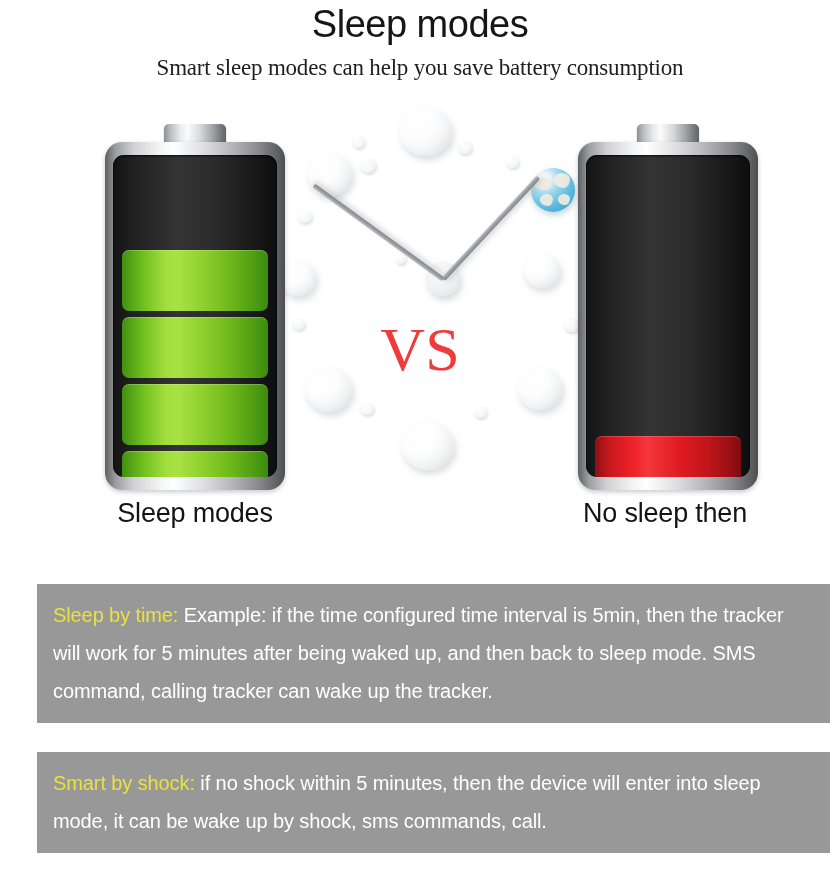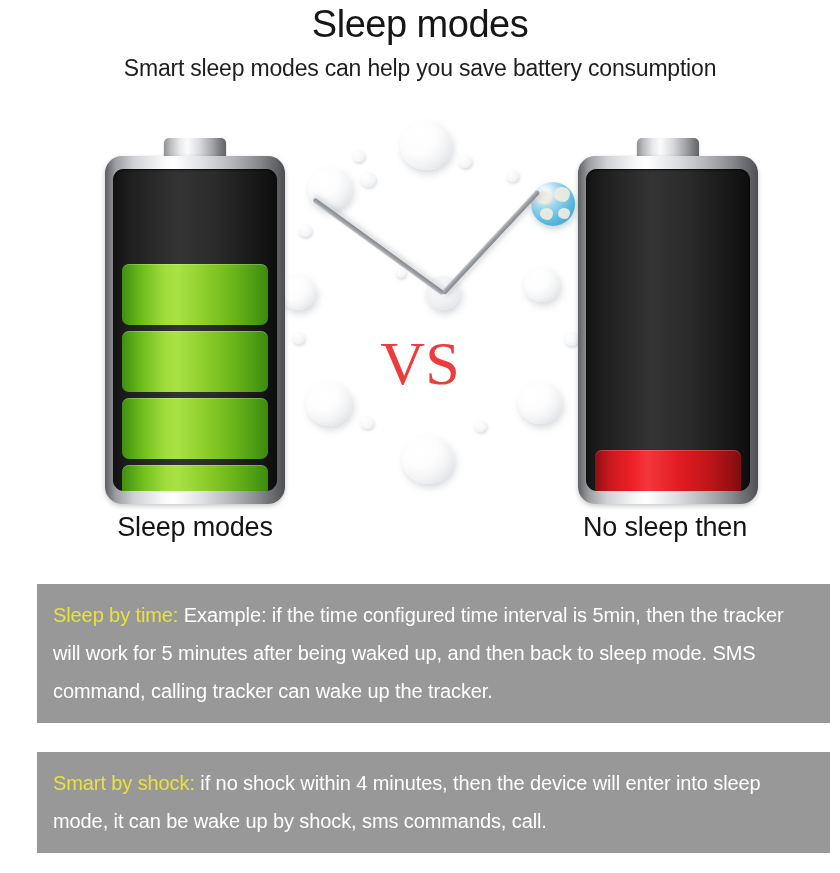--- a/index.html
+++ b/index.html
@@ -33,26 +33,27 @@
     line-height: 44px;
   }
   #page-subtitle {
     margin: 0;
     padding-top: 8px;
     font-size: 23px;
     font-weight: 400;
     color: #1e1e1e;
     line-height: 28px;
     letter-spacing: -0.2px;
+    font-family: Liberation Serif, serif;
   }
 
   
   #comparison {
     position: absolute;
-    top: 110px;
+    top: 96px;
     left: 0;
     width: 673px;
     height: 455px;
   }
 
   
   #clock-face {
     position: absolute;
     left: 288px;
     top: 10px;
@@ -281,14 +282,14 @@
 
   <div class="caption" id="caption-left">Sleep modes</div>
   <div class="caption" id="caption-right">No sleep then</div>
 </div>
 
 <div class="info-panel" id="panel-sleep-time">
   <span class="panel-heading">Sleep by time:</span><span> Example: if the time configured time interval is 5min, then the tracker will work for 5 minutes after being waked up, and then back to sleep mode. SMS command, calling tracker can wake up the tracker.</span>
 </div>
 
 <div class="info-panel" id="panel-sleep-shock">
-  <span class="panel-heading">Smart by shock:</span><span> if no shock within 4 minutes, then the device will enter into sleep mode, it can be wake up by shock, sms commands, call.</span>
+  <span class="panel-heading">Smart by shock:</span><span> if no shock within 5 minutes, then the device will enter into sleep mode, it can be wake up by shock, sms commands, call.</span>
 </div>
 
 </body></html>

